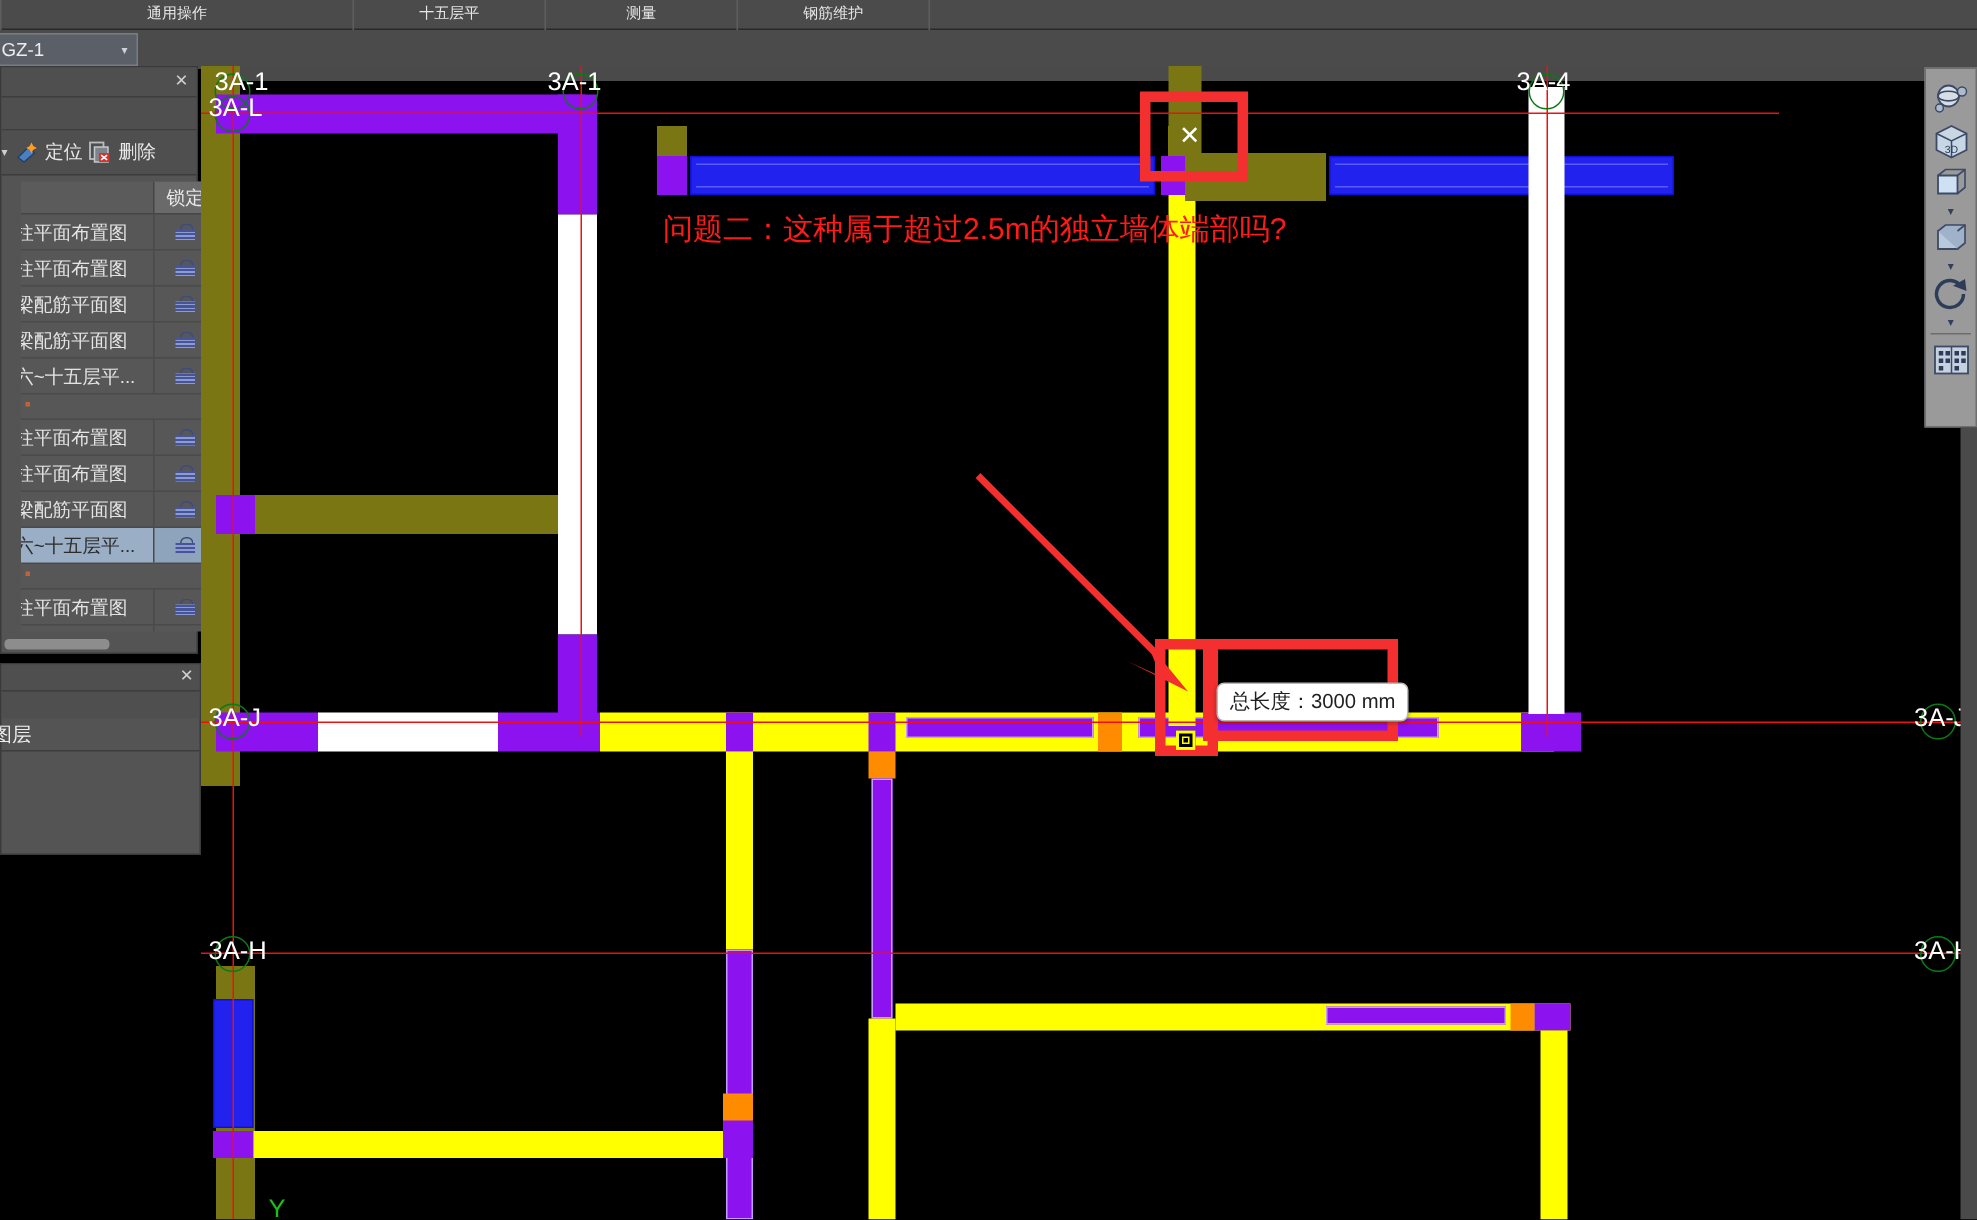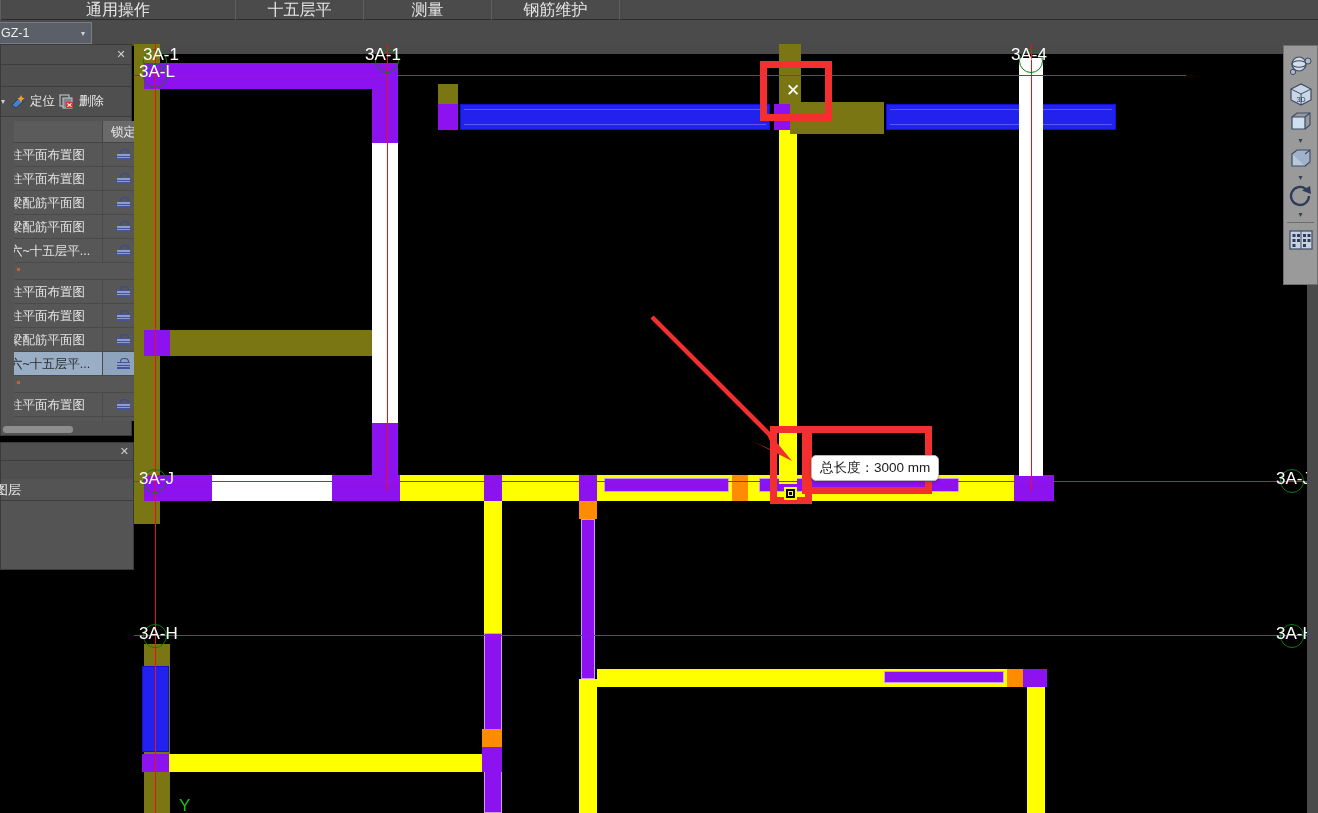--- a/index.html
+++ b/index.html
@@ -4,21 +4,21 @@
 <style>
   * { box-sizing: border-box; margin:0; padding:0; }
   html,body { width:1318px; height:813px; overflow:hidden; background:#000;
     font-family:"Liberation Sans","DejaVu Sans",sans-serif; }
   #app { position:relative; width:1318px; height:813px; background:#000; }
 
   
   .ribbon { position:absolute; left:0; top:0; width:1318px; height:20px;
     background:#4b4b4b; border-bottom:1px solid #2a2a2a; display:flex; }
   .tab { height:20px; line-height:20px; text-align:center; color:#e6e6e6;
-    font-size:16px; border-right:1px solid #5e5e5e; }
+    font-size:10px; border-right:1px solid #5e5e5e; }
   .tab:first-child { border-left:1px solid #5e5e5e; }
   .tab.t1 { width:236px; }
   .tab.t2 { width:128px; }
   .tab.t3 { width:128px; }
   .tab.t4 { width:128px; }
   .tab.t5 { width:20px; border-right:none; }
 
   
   .row2 { position:absolute; left:0; top:20px; width:1318px; height:26px;
     background:#4b4b4b; }
@@ -358,20 +358,21 @@
     <div class="axis-label" style="left:5px;top:580px;">3A-H</div>
 
     <div class="axis-bubble" style="left:1146px;top:425px;"></div>
     <div class="axis-label" style="left:1142px;top:425px;">3A-J</div>
 
     <div class="axis-bubble" style="left:1146px;top:580px;"></div>
     <div class="axis-label" style="left:1142px;top:580px;">3A-H</div>
 
     <div class="ycaret" style="left:45px;top:752px;">Y</div>
 
+    <div class="annot" style="left:308px;top:95px;">问题二：这种属于超过2.5m的独立墙体端部吗?</div>
 
     <div class="redbox" style="left:626px;top:17px;width:72px;height:60px;"></div>
     <div class="redbox" style="left:636px;top:382px;width:42px;height:78px;"></div>
     <div class="redbox" style="left:668px;top:382px;width:130px;height:68px;"></div>
 
     <svg class="cv" style="left:510px;top:265px;width:160px;height:160px;" viewBox="0 0 160 160">
       <line x1="8" y1="8" x2="128" y2="128" stroke="#f42f2f" stroke-width="4.5"></line>
       <polygon points="148,152 120,118 130,142 108,132" fill="#f42f2f"></polygon>
     </svg>
 

